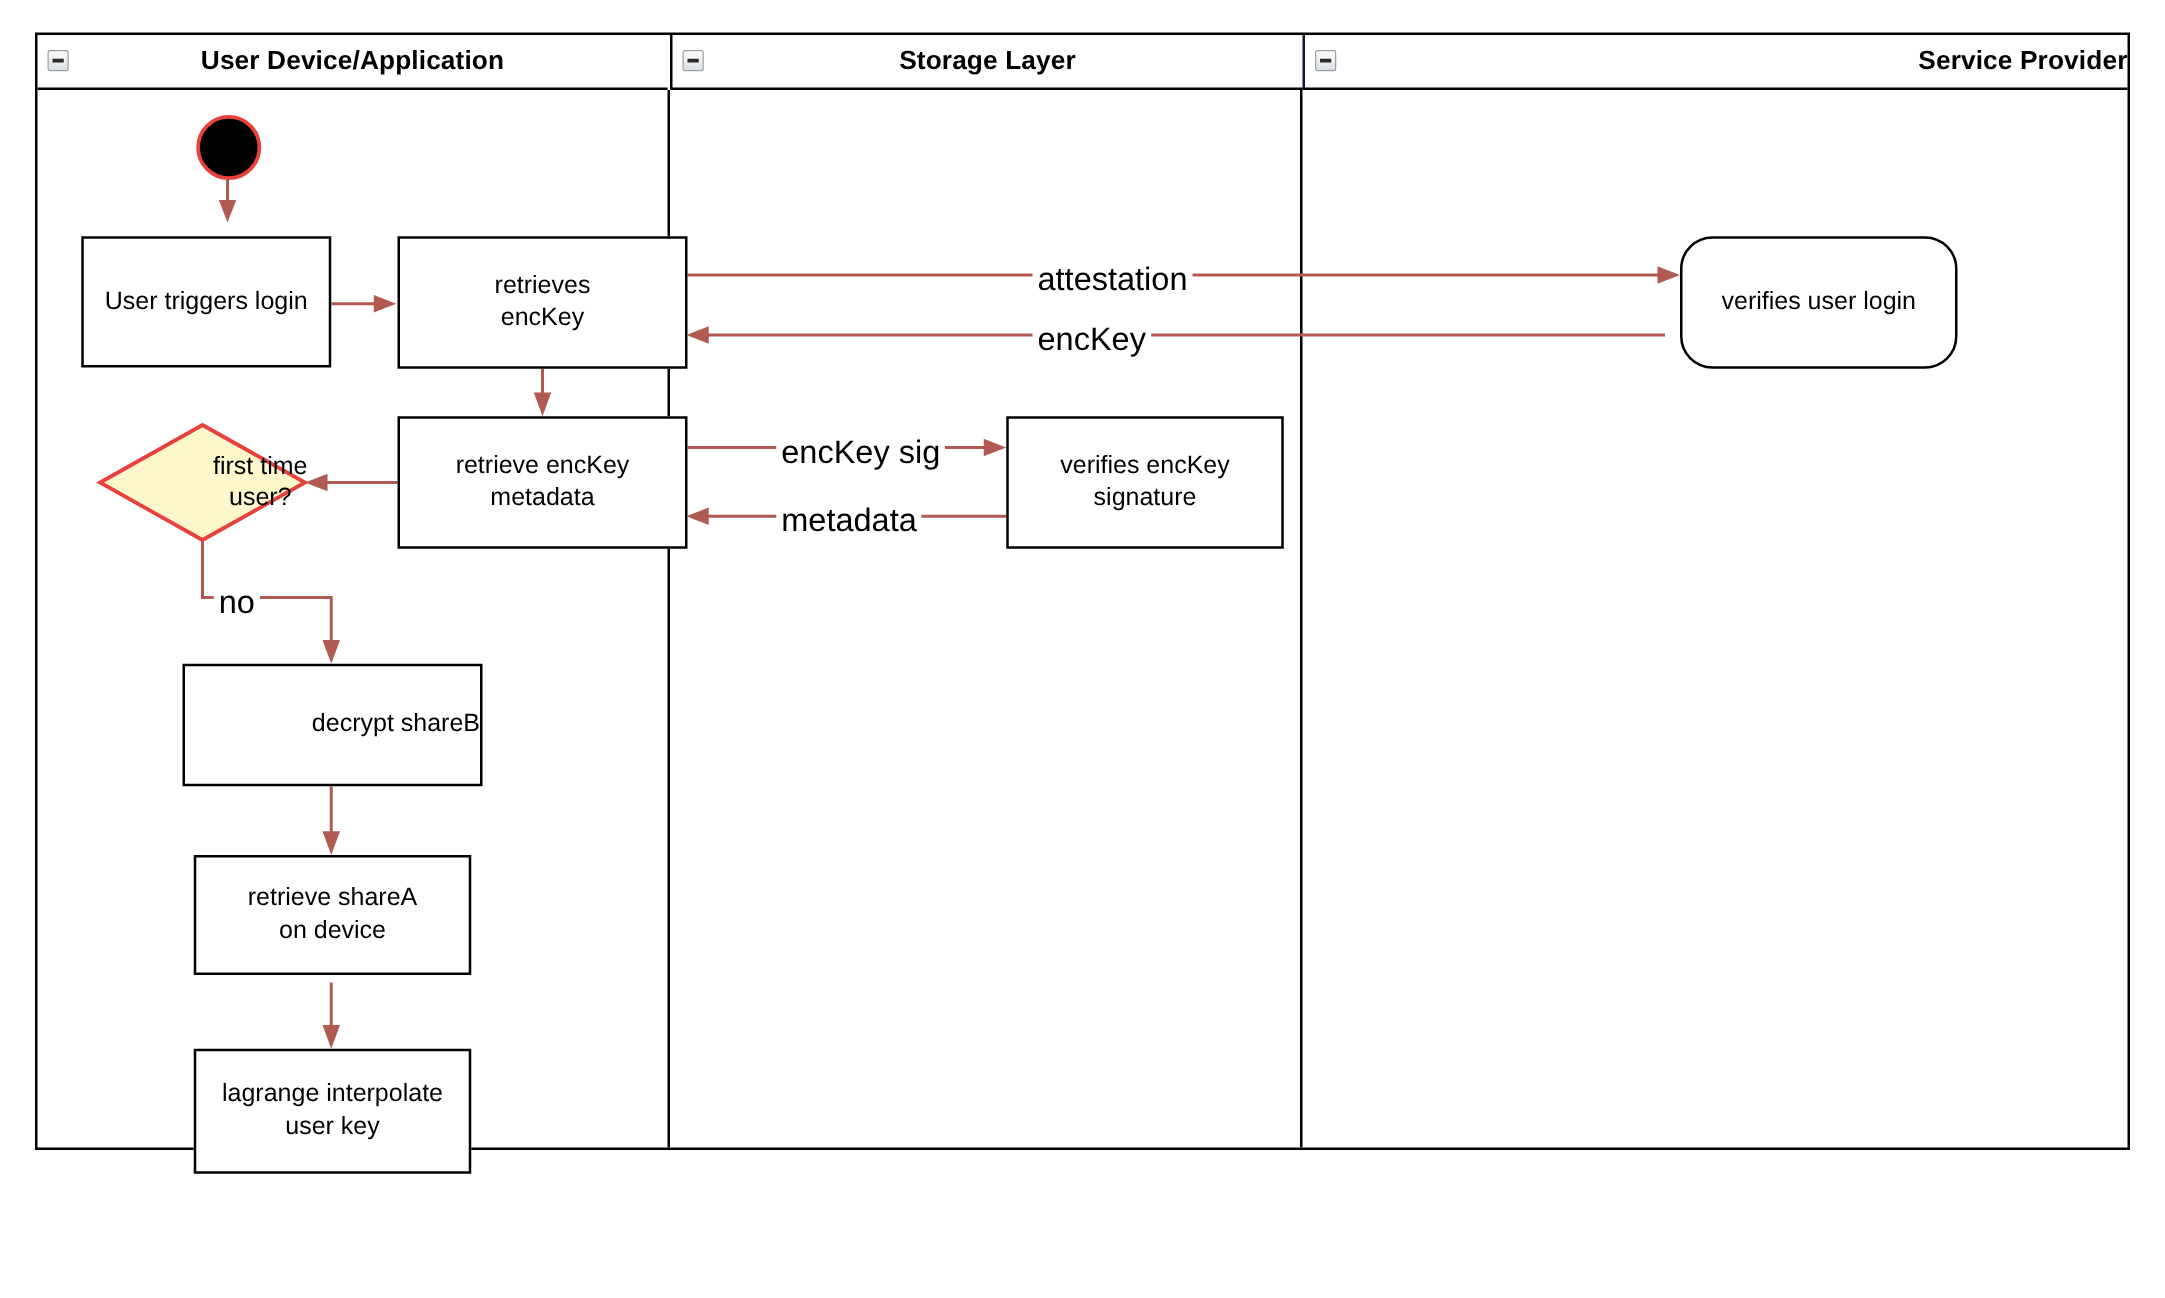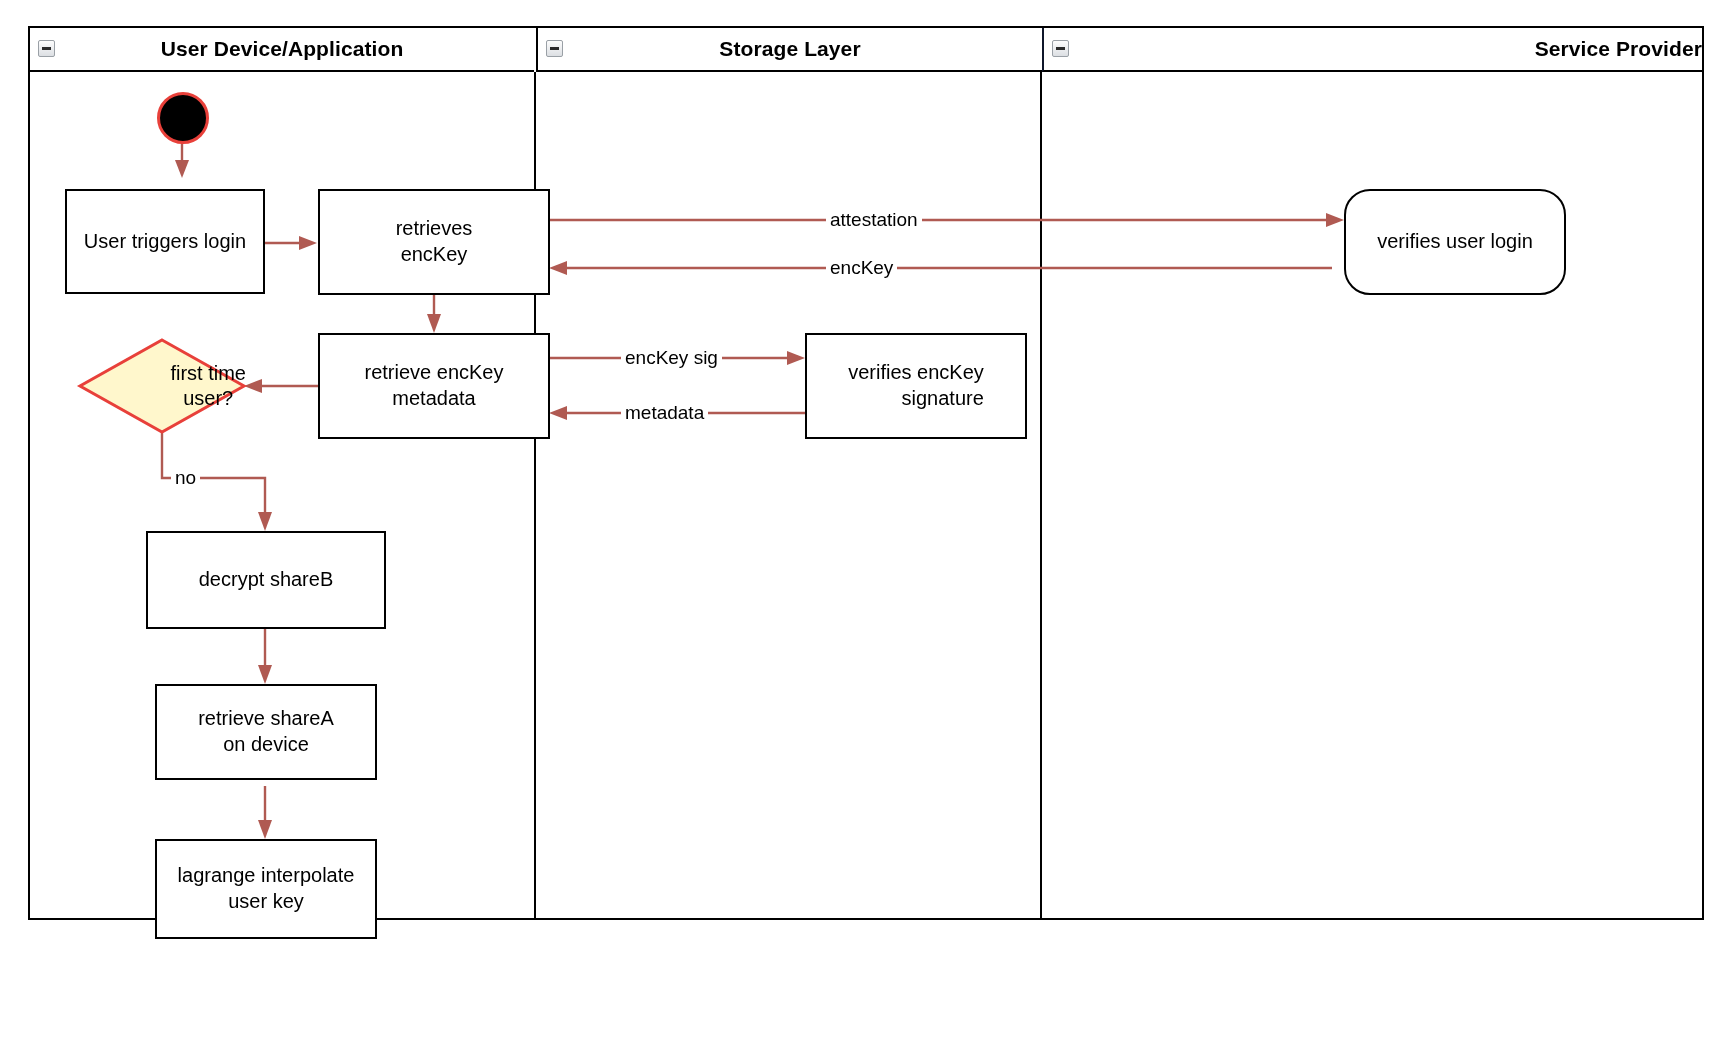--- a/index.html
+++ b/index.html
@@ -26,21 +26,21 @@
 
   .diamond{position:absolute;}
   .diamond svg{display:block;overflow:visible;}
   .diamond .dlabel{position:absolute;inset:0;display:flex;align-items:center;justify-content:flex-end;
         text-align:center;font-size:20px;color:#000;line-height:1.25;pointer-events:none;}
 
   .edge{position:absolute;left:0;top:0;width:1732px;height:1038px;pointer-events:none;overflow:visible;}
   .edge path,.edge line{fill:none;stroke:#b05a52;stroke-width:2.4;}
   .edge polygon{fill:#b05a52;}
 
-  .edge-label{position:absolute;font-size:19px;color:#000;background:#fff;
+  .edge-label{position:absolute;font-size:26px;color:#000;background:#fff;
               padding:0 4px;white-space:nowrap;line-height:1;}
 </style>
 </head>
 <body>
 
 <div id="canvas">
 
   <div class="frame" style="left:28px;top:26px;width:1676px;height:894px;"></div>
 
   <div class="lane-head" style="left:30px;top:28px;width:504px;height:44px;">
@@ -122,35 +122,35 @@
   <div class="diamond" style="left:78px;top:338px;width:168px;height:96px;">
     <svg width="168" height="96" viewBox="0 0 168 96">
       <polygon points="84,2 166,48 84,94 2,48" fill="#fff7cc" stroke="#e8403a" stroke-width="3"></polygon>
     </svg>
     <div class="dlabel" style="white-space:pre-line;">
       <span>first time
 user?</span>
     </div>
   </div>
 
-  <div class="node" style="left:146px;top:531px;width:240px;height:98px;">
+  <div class="node" style="left:146px;top:531px;width:240px;height:98px;justify-content:flex-end;">
     <span>decrypt shareB</span>
   </div>
 
   <div class="node" style="left:155px;top:684px;width:222px;height:96px;white-space:pre-line;">
     <span>retrieve shareA
 on device</span>
   </div>
 
   <div class="node" style="left:155px;top:839px;width:222px;height:100px;white-space:pre-line;">
     <span>lagrange interpolate
 user key</span>
   </div>
 
-  <div class="node" style="left:805px;top:333px;width:222px;height:106px;white-space:pre-line;text-align:right;">
+  <div class="node" style="left:805px;top:333px;width:222px;height:106px;white-space:pre-line;">
     <span>verifies encKey
 signature</span>
   </div>
 
   <div class="node" style="left:1344px;top:189px;width:222px;height:106px;border-radius:26px;">
     <span>verifies user login</span>
   </div>
 
   <div class="edge-label" style="left:826px;top:210px;">
     <span>attestation</span>

